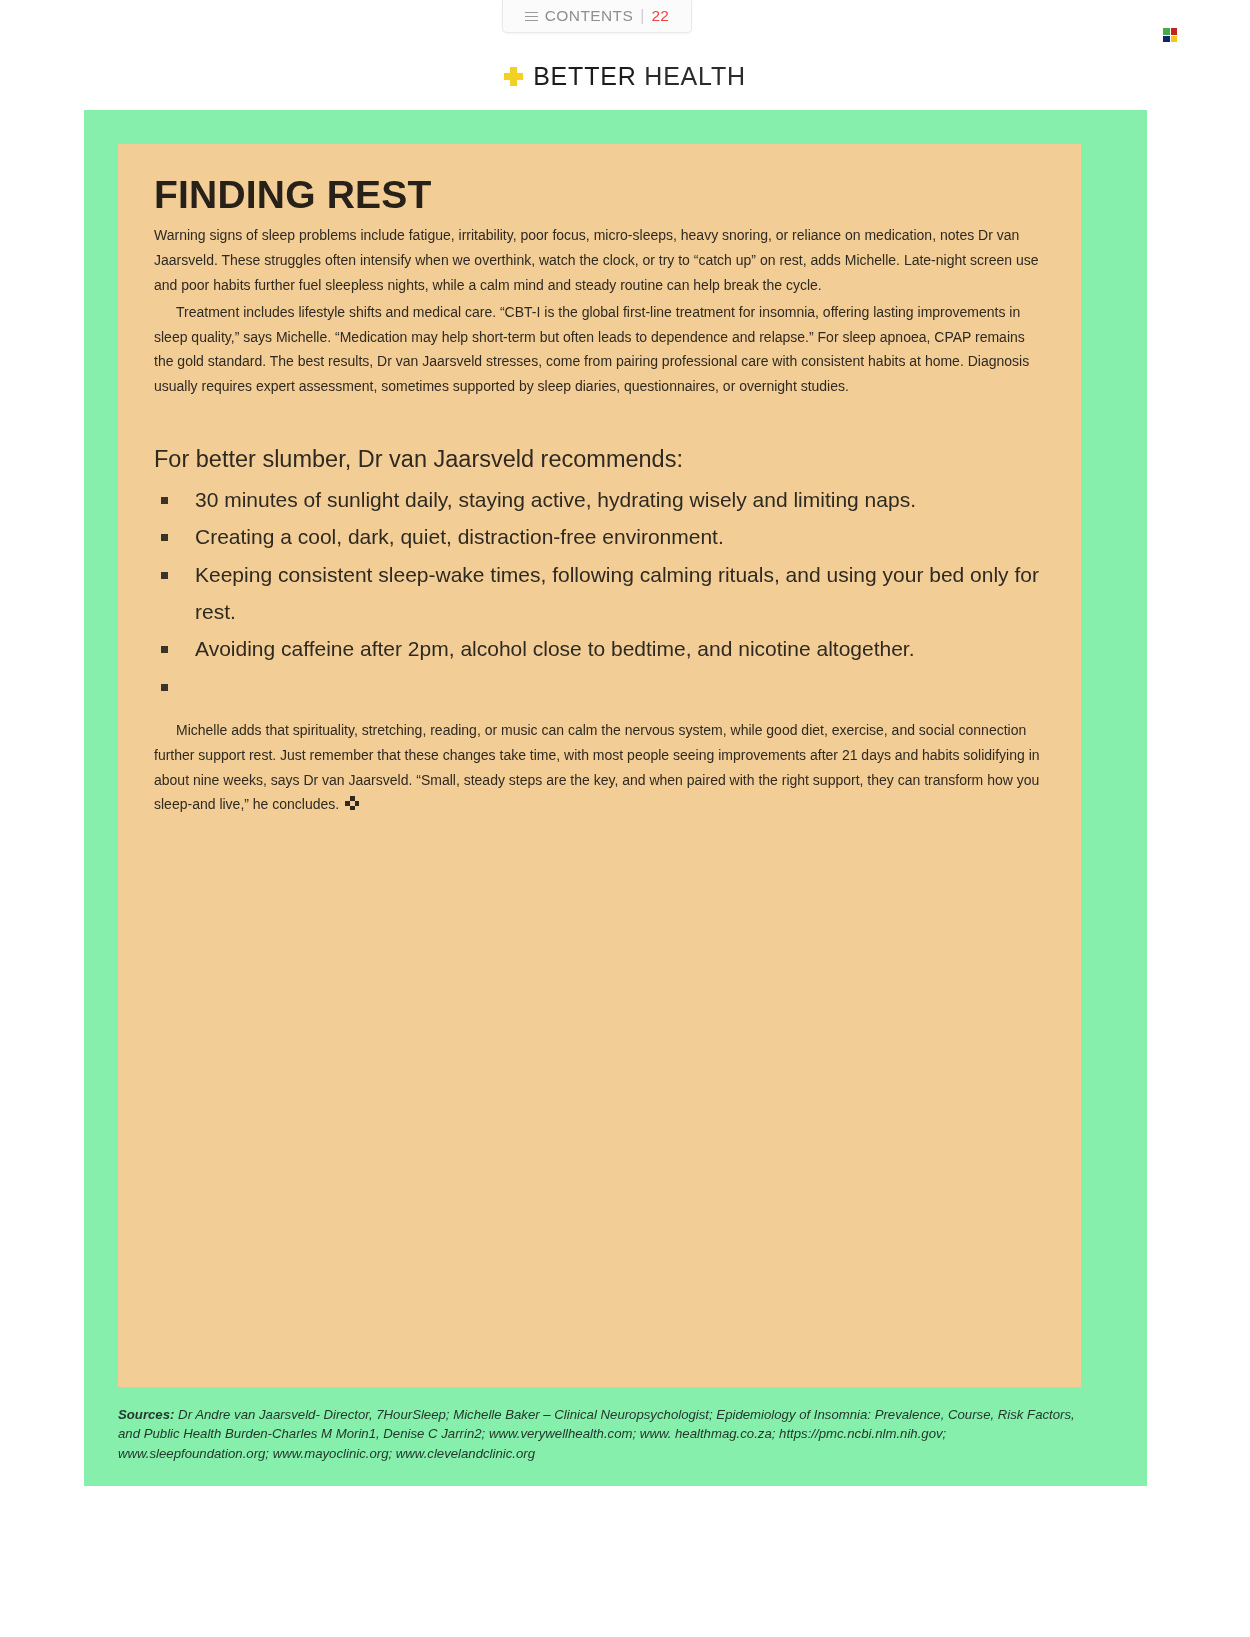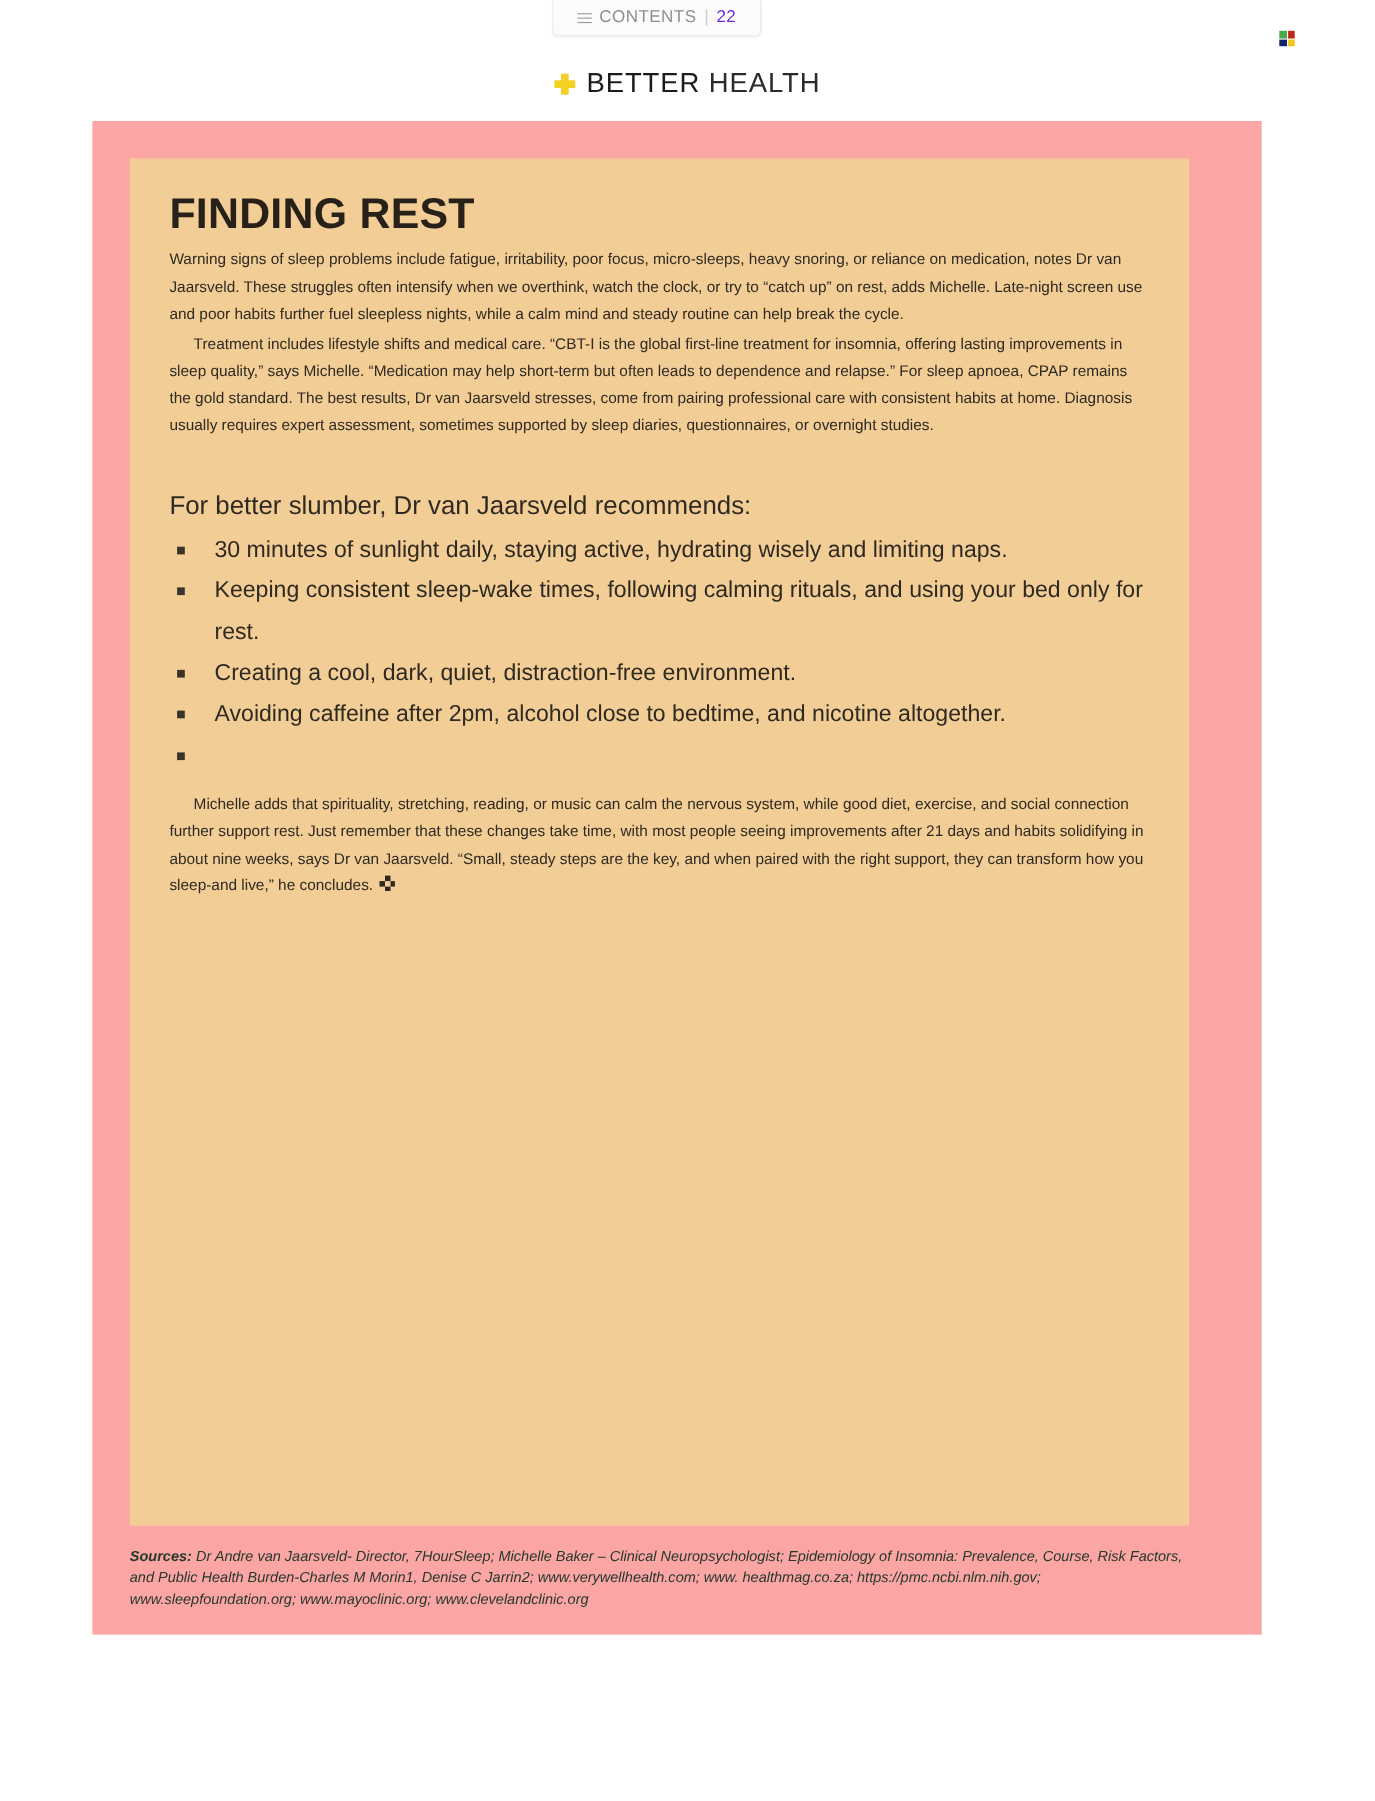--- a/index.html
+++ b/index.html
@@ -57,21 +57,21 @@
     letter-spacing: 0.4px;
     font-weight: 400;
   }
   .contents-sep {
     color: #cfcfcf;
     font-size: 16px;
     font-weight: 300;
   }
   .contents-page {
     font-size: 15.5px;
-    color: #6d28d9;
+    color: #ef4444;
     letter-spacing: 0.3px;
   }
 
   
   .ms-icon {
     position: absolute;
     top: 28px;
     left: 1163px;
     width: 14px;
     height: 14px;
@@ -121,21 +121,21 @@
   .masthead-title b { font-weight: 400; }
   .masthead-title span { font-weight: 400; color: #2b2b2b; }
 
   
   .page-frame {
     position: absolute;
     left: 84px;
     top: 110px;
     width: 1063px;
     height: 1376px;
-    background: #fca5a5;
+    background: #86efac;
     box-sizing: border-box;
   }
 
   
   .article-card {
     position: absolute;
     left: 34px;
     top: 34px;
     width: 963px;
     height: 1243px;
@@ -276,25 +276,25 @@
 
     <h2 class="subhead">For better slumber, Dr van Jaarsveld recommends:</h2>
 
     <ul class="tips-list">
       <li>
         <span class="bullet-square"></span>
         <span>30 minutes of sunlight daily, staying active, hydrating wisely and limiting naps.</span>
       </li>
       <li>
         <span class="bullet-square"></span>
+        <span>Creating a cool, dark, quiet, distraction-free environment.</span>
+      </li>
+      <li>
+        <span class="bullet-square"></span>
         <span>Keeping consistent sleep-wake times, following calming rituals, and using your bed only for rest.</span>
-      </li>
-      <li>
-        <span class="bullet-square"></span>
-        <span>Creating a cool, dark, quiet, distraction-free environment.</span>
       </li>
       <li>
         <span class="bullet-square"></span>
         <span>Avoiding caffeine after 2pm, alcohol close to bedtime, and nicotine altogether.</span>
       </li>
       <li>
         <span class="bullet-square"></span>
       </li>
     </ul>
 

